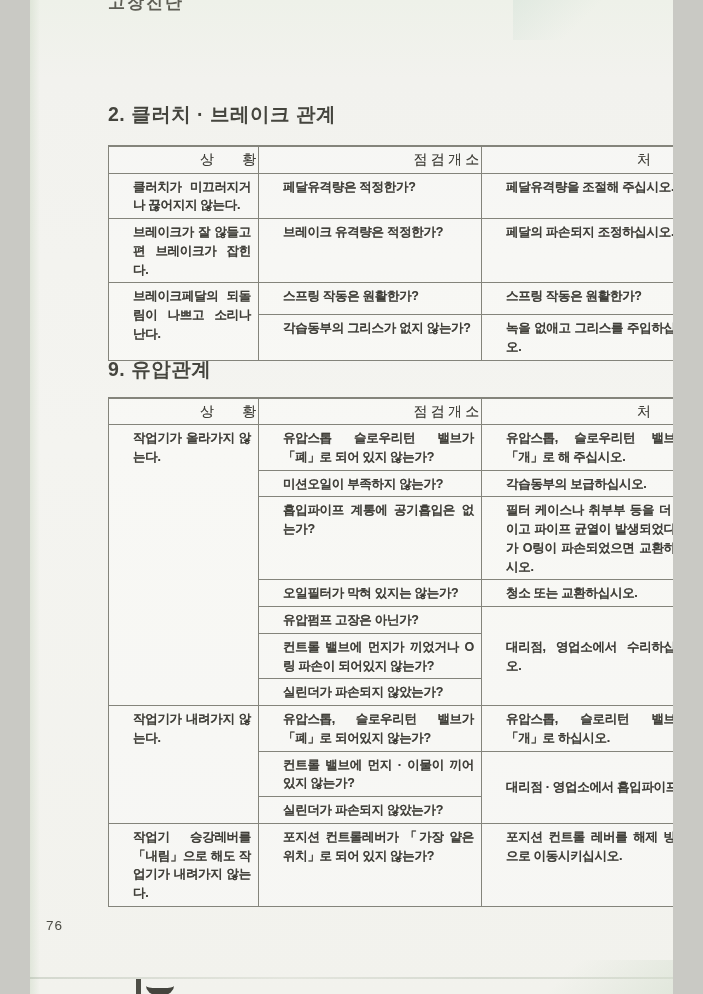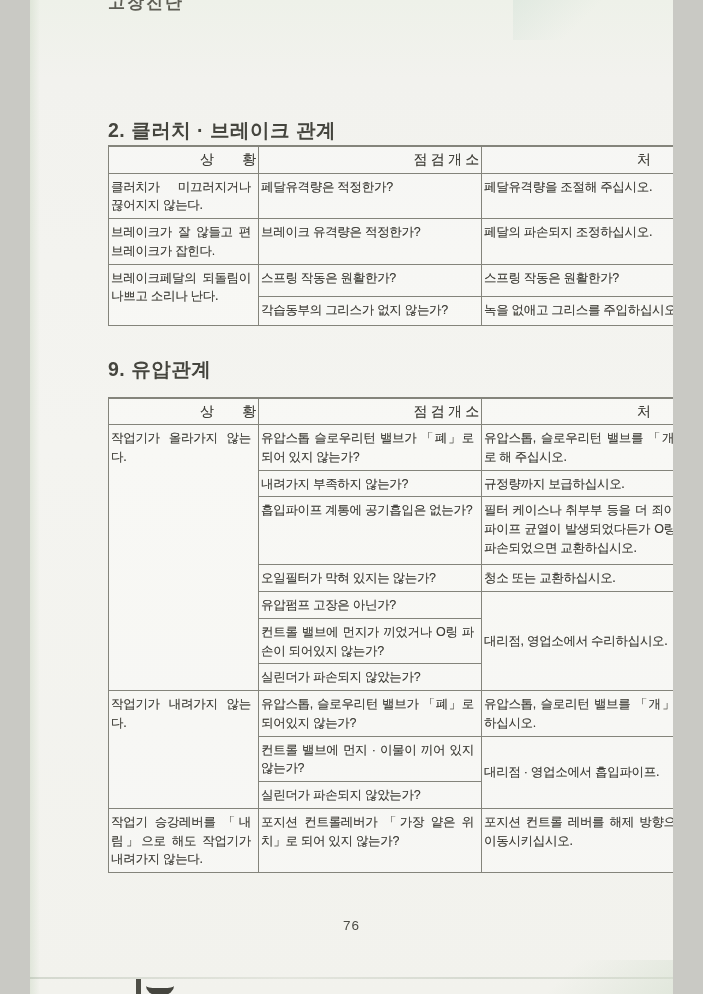--- a/index.html
+++ b/index.html
@@ -30,21 +30,21 @@
   }
 
   .section-title {
     position: absolute;
     left: 78px;
     font-size: 19.5px;
     font-weight: 600;
     letter-spacing: 0.5px;
     color: #45453e;
   }
-  #sec2-title { top: 101px; margin-top: 16px; }
+  #sec2-title { top: 101px; }
   #sec3-title { top: 356px; }
 
   table {
     position: absolute;
     left: 78px;
     border-collapse: collapse;
     table-layout: fixed;
     width: 587px;
     background: rgba(255,255,255,0.35);
   }
@@ -52,27 +52,28 @@
   #table2 { top: 397px; }
 
   col.c1 { width: 150px; }
   col.c2 { width: 223px; }
   col.c3 { width: 214px; }
 
   th, td {
     border: 1px solid #84847b;
     color: #403f39;
     vertical-align: top;
-    padding: 4px 7px 3px 2px;
+    padding: 4px 7px 3px 24px;
     font-size: 12.5px;
     line-height: 1.5;
     letter-spacing: -0.3px;
     text-align: justify;
     text-shadow: 0 0 0.5px rgba(70,70,64,0.5);
     overflow: hidden;
+    font-weight: bold;
   }
   th {
     font-weight: normal;
     font-size: 14px;
     text-align: right;
     vertical-align: middle;
     white-space: pre;
     padding: 2px;
     border-top-width: 2px;
   }
@@ -88,23 +89,23 @@
   #table2 tr.h68  { height: 68px; }
   #table2 tr.h24  { height: 24px; }
   #table2 tr.h44  { height: 44px; }
   #table2 tr.h64  { height: 64px; }
 
   td.merged-action { vertical-align: middle; }
 
   .page-number {
     position: absolute;
     top: 918px;
-    left: 0;
+    left: 16px;
     width: 100%;
-    text-align: center;
+    text-align: left;
     font-size: 13.5px;
     letter-spacing: 1px;
     color: #4b4b44;
   }
 
   
   .bottom-edge-line {
     position: absolute;
     top: 977px;
     left: 0;
@@ -208,22 +209,22 @@
         <th>점 검 개 소</th>
         <th>처        치</th>
       </tr>
 
       <tr class="h43">
         <td rowspan="7">작업기가 올라가지 않는다.</td>
         <td>유압스톱 슬로우리턴 밸브가 「폐」로 되어 있지 않는가?</td>
         <td>유압스톱, 슬로우리턴 밸브를 「개」로 해 주십시오.</td>
       </tr>
       <tr class="h25">
-        <td>내려가지 부족하지 않는가?</td>
-        <td>규정량까지 보급하십시오.</td>
+        <td>미션오일이 부족하지 않는가?</td>
+        <td>각습동부의 보급하십시오.</td>
       </tr>
       <tr class="h68">
         <td>흡입파이프 계통에 공기흡입은 없는가?</td>
         <td>필터 케이스나 취부부 등을 더 죄이고 파이프 균열이 발생되었다든가 O링이 파손되었으면 교환하십시오.</td>
       </tr>
       <tr class="h25">
         <td>오일필터가 막혀 있지는 않는가?</td>
         <td>청소 또는 교환하십시오.</td>
       </tr>
       <tr class="h25">

